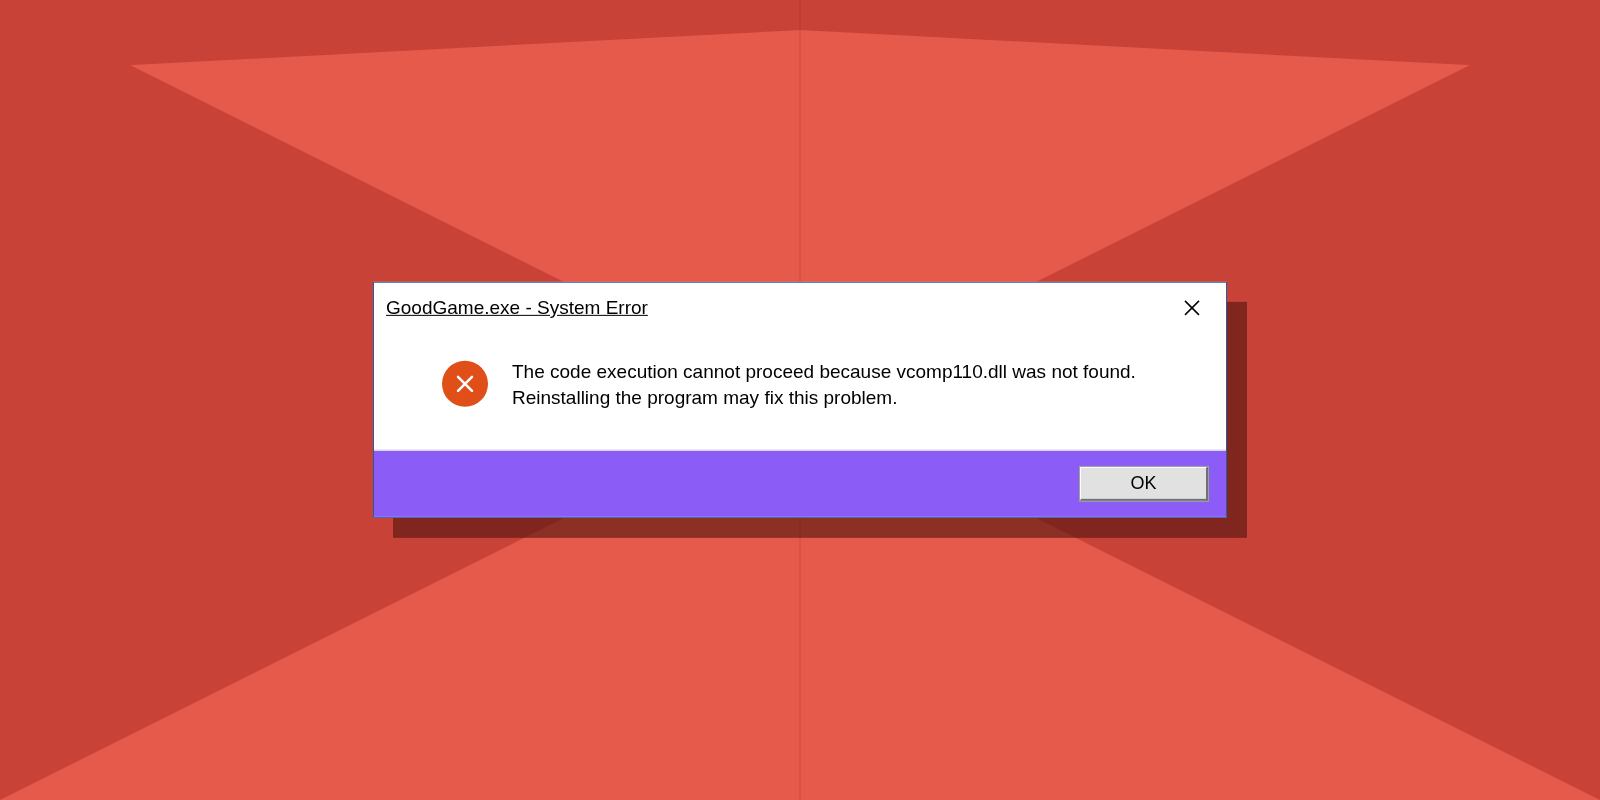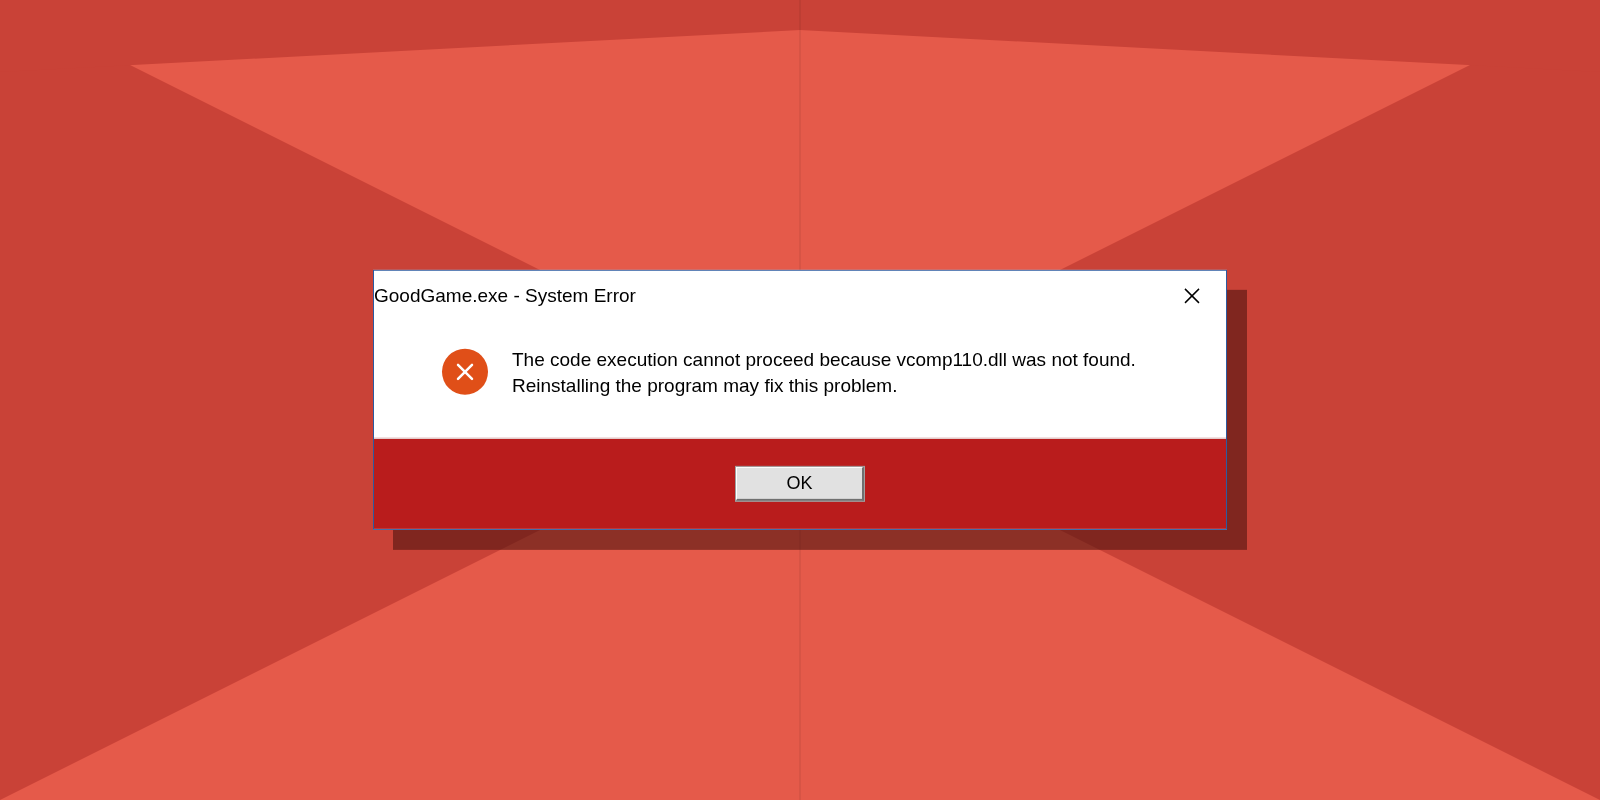--- a/index.html
+++ b/index.html
@@ -44,22 +44,23 @@
       position: relative;
       width: 854px;
       background: #ffffff;
       border: 1px solid #2c5aa0;
     }
     
     .dialog-titlebar {
       display: flex;
       justify-content: space-between;
       align-items: center;
-      padding: 10px 14px 6px 0;
+      padding: 10px 14px 6px 12px;
       background: #ffffff;
+      text-decoration: underline;
     }
     
     .dialog-title {
       font-size: 19px;
       font-weight: 400;
       color: #000;
     }
     
     .close-btn {
       width: 40px;
@@ -102,25 +103,25 @@
     .error-message {
       margin-left: 24px;
       font-size: 19px;
       line-height: 1.35;
       color: #000;
       font-weight: 400;
       max-width: 640px;
     }
     
     .dialog-footer {
-      background: #b91c1c;
+      background: #8b5cf6;
       border-top: 1px solid #e8e8e8;
-      padding: 28px 18px;
+      padding: 16px 18px;
       display: flex;
-      justify-content: center;
+      justify-content: flex-end;
     }
     
     .ok-button {
       width: 128px;
       height: 34px;
       background: #e1e1e1;
       border-top: 1px solid #ffffff;
       border-left: 1px solid #ffffff;
       border-right: 2px solid #707070;
       border-bottom: 2px solid #707070;

